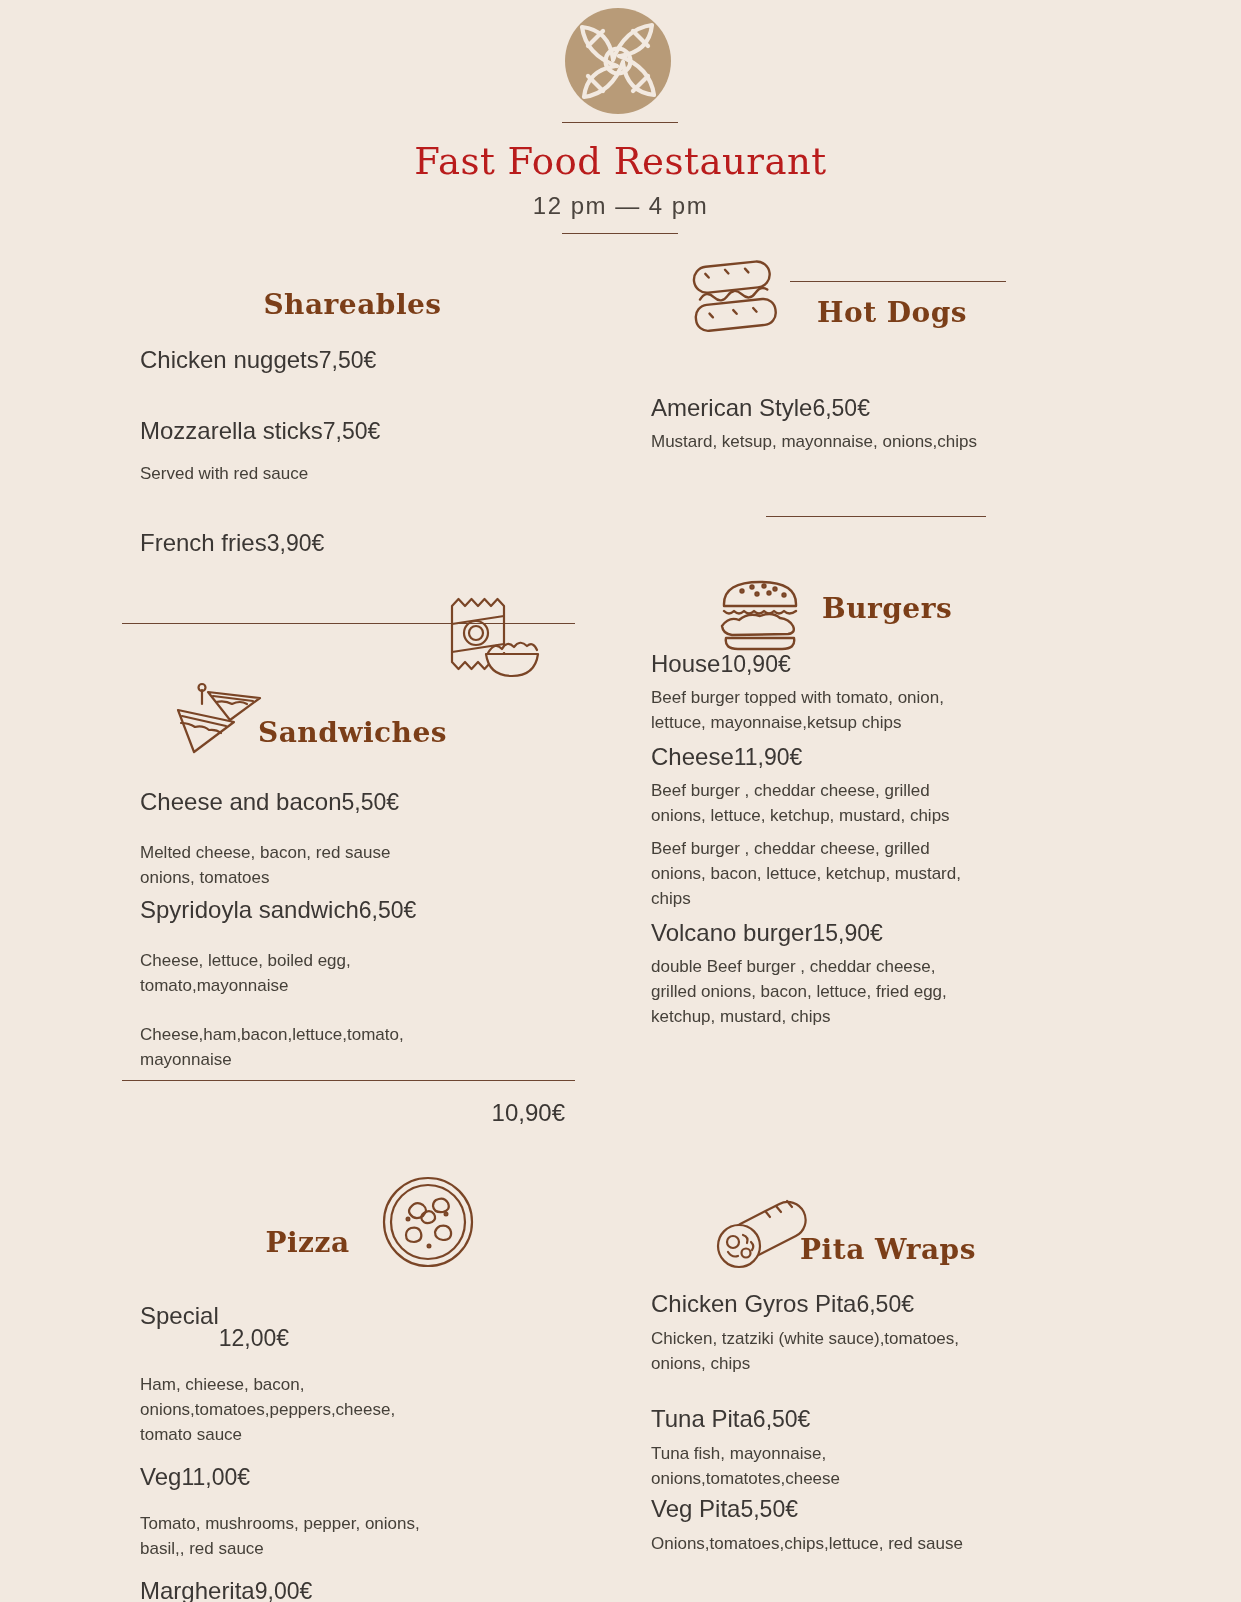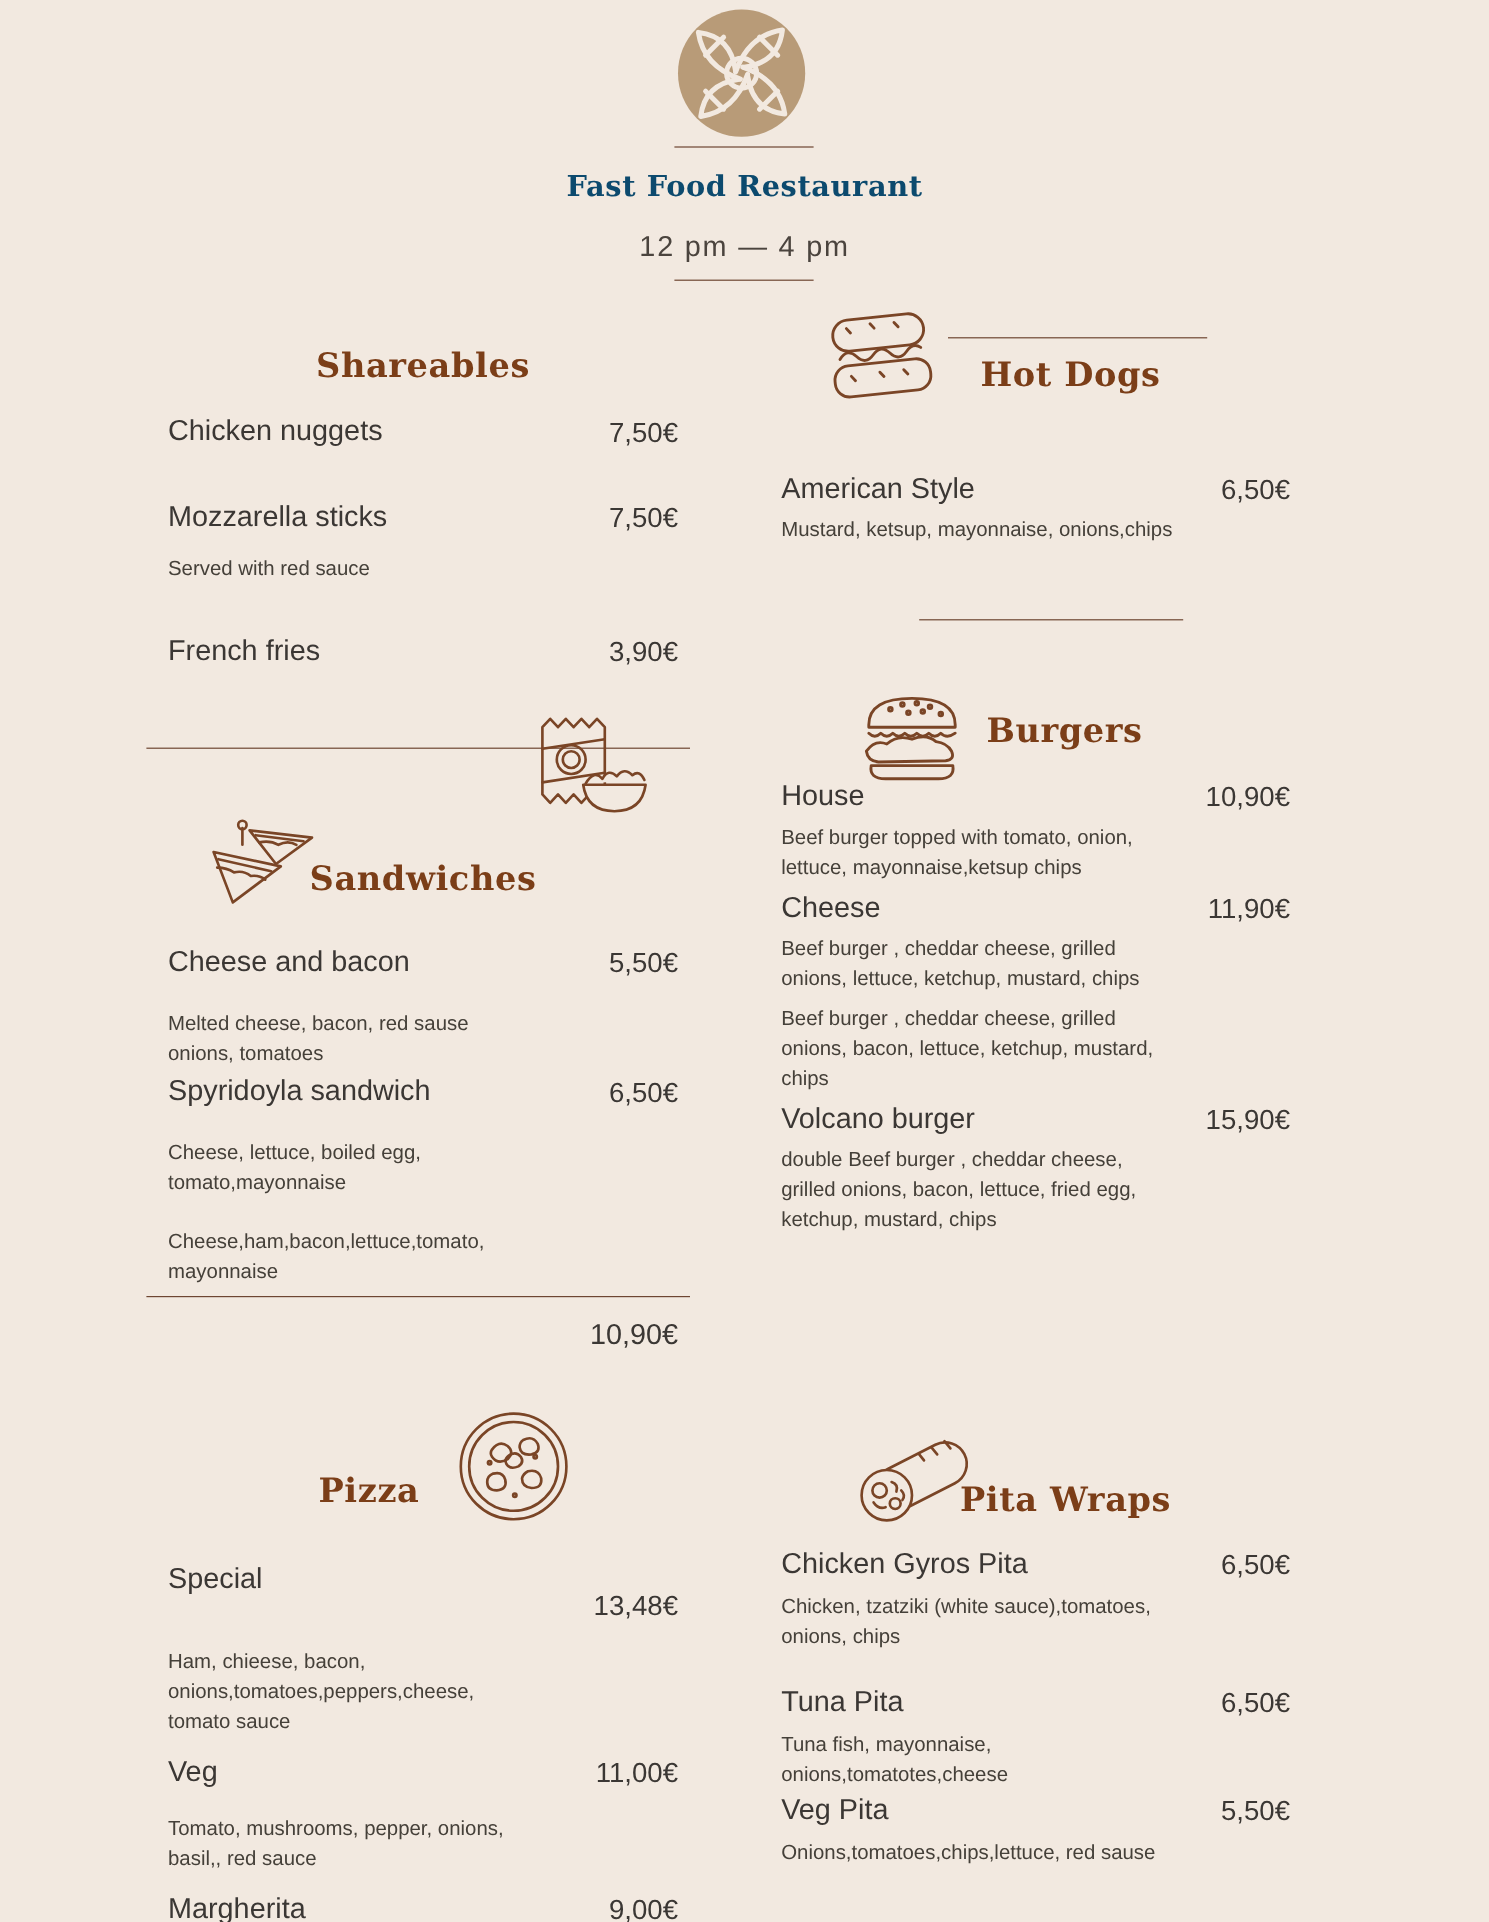--- a/index.html
+++ b/index.html
@@ -3,23 +3,23 @@
 <meta charset="utf-8">
 <style>
   *{margin:0;padding:0;box-sizing:border-box}
   html,body{background:#f2e9e0}
   #page{position:relative;width:1241px;height:1602px;margin:0 auto;background:#f2e9e0;overflow:hidden;
         font-family:"Liberation Sans",sans-serif;color:#3f3a37}
   .abs{position:absolute}
   .heading{font-family:"DejaVu Serif",serif;font-weight:bold;color:#7b3e18;font-size:28px;letter-spacing:.5px;white-space:nowrap}
   .center{text-align:center}
   .hr{border-top:1.7px solid #6e4632;height:0}
-  .title{font-family:"DejaVu Serif",serif;font-weight:bold;font-size:24px;color:#0c4a6e;letter-spacing:.5px}
+  .title{font-family:"DejaVu Serif",serif;font-weight:normal;font-size:37px;color:#b91c1c;letter-spacing:.5px}
   .hours{font-size:24px;color:#4b443e;letter-spacing:1.5px}
-  .item .row{display:flex;justify-content:space-between;align-items:flex-start}
+  .item .row{display:flex;align-items:flex-start}
   .iname{font-size:24px;line-height:28px;color:#3b3734}
   .iprice{font-size:23px;line-height:28px;color:#3b3734;white-space:nowrap}
   .idesc{font-size:17px;line-height:25px;color:#454039;margin-top:7px;max-width:300px}
   .col-right .idesc{max-width:332px}
   #shareables-items{padding-top:6px}
   #shareables-items .item{margin-bottom:43px}
   #shareables-items .idesc{margin-top:16px}
   #hotdog-items{padding-top:6px}
   #sandwich-items{padding-top:14px}
   #sandwich-items .item{margin-bottom:6px}
@@ -158,21 +158,21 @@
       </g>
     </svg>
   </div>
 
   <div class="abs heading center" style="left:140px;top:1226px;width:335px">Pizza</div>
 
   <div class="abs" id="pizza-items" style="left:140px;top:1296px;width:425px">
     <div class="item price-drop">
       <div class="row">
         <span class="iname">Special</span>
-        <span class="iprice">13,48€</span>
+        <span class="iprice">12,00€</span>
       </div>
       <div class="idesc">Ham, chieese, bacon, onions,tomatoes,peppers,cheese, tomato sauce</div>
     </div>
     <div class="item">
       <div class="row">
         <span class="iname">Veg</span>
         <span class="iprice">11,00€</span>
       </div>
       <div class="idesc">Tomato, mushrooms,  pepper, onions, basil,, red sauce</div>
     </div>

